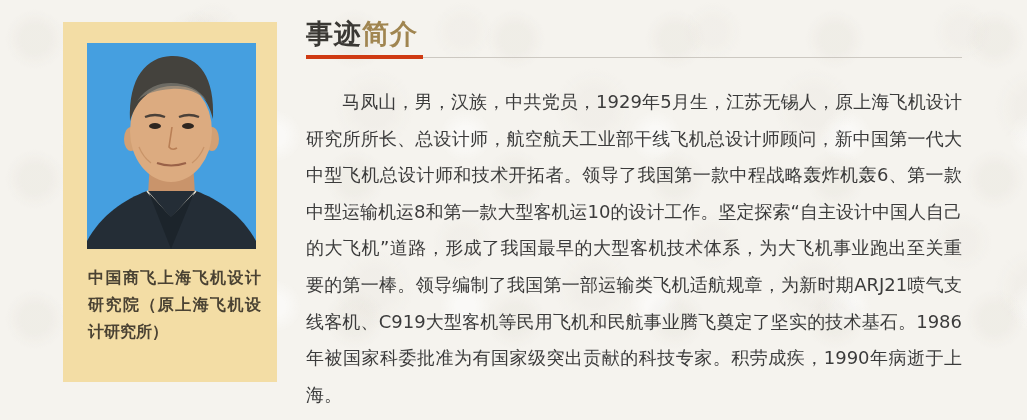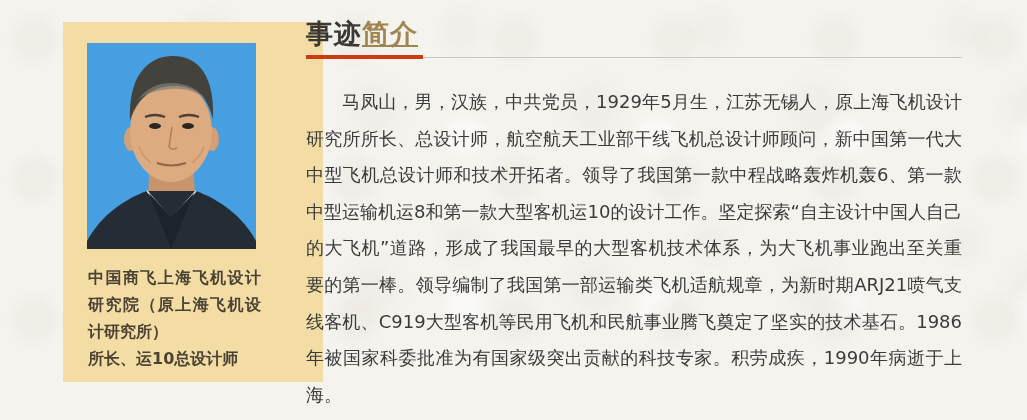--- a/index.html
+++ b/index.html
@@ -14,21 +14,21 @@
       radial-gradient(circle at 70% 60%, rgba(215,210,198,.12) 0 18px, rgba(0,0,0,0) 40px),
       radial-gradient(circle at 45% 80%, rgba(255,255,255,.5) 0 10px, rgba(0,0,0,0) 26px),
       radial-gradient(circle at 85% 15%, rgba(210,205,194,.10) 0 12px, rgba(0,0,0,0) 30px);
     background-size:160px 140px,220px 180px,190px 170px,250px 210px;
     font-family:"DejaVu Sans","Liberation Sans",sans-serif;
   }
 
   
   .profile-card{
     position:absolute;left:63px;top:22px;
-    width:260px;height:360px;
+    width:214px;height:360px;
     background:#f3dda5;
   }
   .photo-frame{
     position:absolute;left:24px;top:21px;
     width:169px;height:206px;
     background:#459fe0;
     overflow:hidden;
   }
   .photo-frame svg{display:block;width:100%;height:100%;}
   .caption{
@@ -47,21 +47,21 @@
     width:656px;
   }
   .section-heading{
     margin:0;
     font-size:27px;
     font-weight:bold;
     line-height:32px;
     letter-spacing:1px;
     color:#3a3834;
   }
-  .section-heading .accent{color:#a08550;text-decoration:underline;}
+  .section-heading .accent{color:#a08550;}
   .heading-rule{
     display:flex;align-items:center;
     margin-top:5px;height:4px;
   }
   .rule-accent{width:117px;height:4px;background:#cf3a12;flex:none;}
   .rule-line{flex:1;height:1px;background:#ccc8c1;}
   .bio{
     margin:25px 0 0 0;
     font-size:18px;
     line-height:36.6px;
@@ -104,21 +104,20 @@
         <path d="M85,84 L82,104 Q85,108 90,105" fill="none" stroke="#b97f55" stroke-width="1.6"></path>
 
         <path d="M70,120 Q84,125 99,120" fill="none" stroke="#9a6248" stroke-width="2.2"></path>
 
         <path d="M52,104 Q56,114 64,120" fill="none" stroke="#c08a5e" stroke-width="1.2" opacity="0.7"></path>
         <path d="M117,104 Q113,114 105,120" fill="none" stroke="#c08a5e" stroke-width="1.2" opacity="0.7"></path>
       </svg>
     </div>
     <div class="caption">
       <span class="cap-line">中国商飞上海飞机设计研究院（原上海飞机设计研究所）</span>
-      <span class="cap-line">所长、运10总设计师</span>
     </div>
   </div>
 
   <div class="content">
     <h2 class="section-heading"><span>事迹</span><span class="accent">简介</span></h2>
     <div class="heading-rule">
       <span class="rule-accent"></span>
       <span class="rule-line"></span>
     </div>
     <p class="bio">马凤山，男，汉族，中共党员，1929年5月生，江苏无锡人，原上海飞机设计研究所所长、总设计师，航空航天工业部干线飞机总设计师顾问，新中国第一代大中型飞机总设计师和技术开拓者。领导了我国第一款中程战略轰炸机轰6、第一款中型运输机运8和第一款大型客机运10的设计工作。坚定探索“自主设计中国人自己的大飞机”道路，形成了我国最早的大型客机技术体系，为大飞机事业跑出至关重要的第一棒。领导编制了我国第一部运输类飞机适航规章，为新时期ARJ21喷气支线客机、C919大型客机等民用飞机和民航事业腾飞奠定了坚实的技术基石。1986年被国家科委批准为有国家级突出贡献的科技专家。积劳成疾，1990年病逝于上海。</p>

